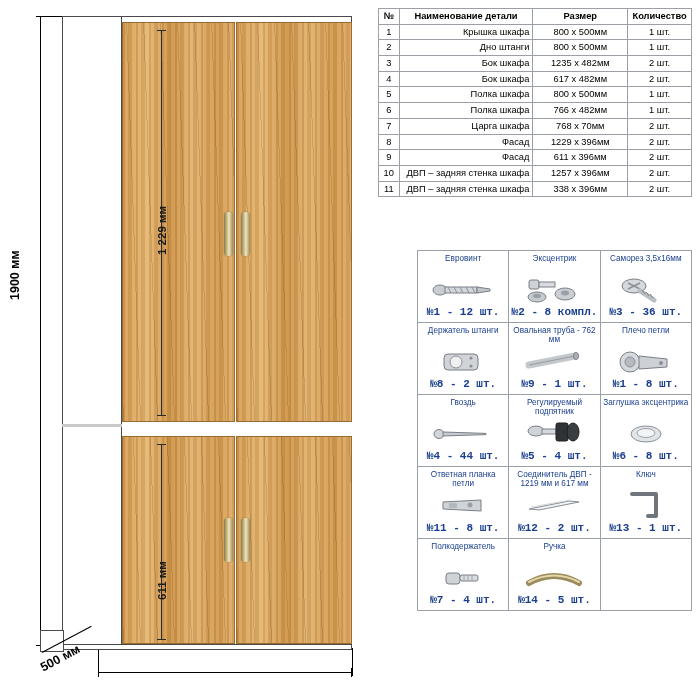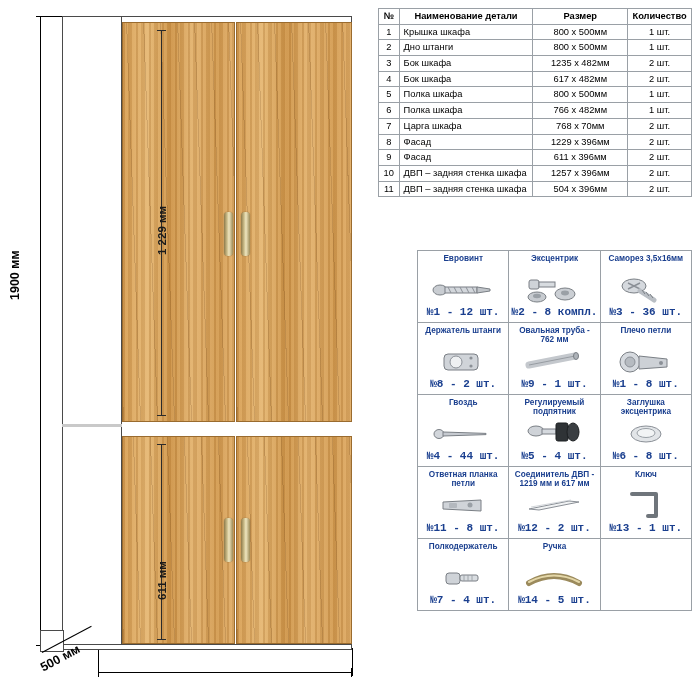--- a/index.html
+++ b/index.html
@@ -110,39 +110,39 @@
     border-collapse:collapse;
     font-size:9.3px;
   }
   #parts-table th, #parts-table td {
     border:1px solid #9aa0a6;
     padding:2px 3px;
     line-height:1.15;
   }
   #parts-table th { font-weight:bold; text-align:center; font-size:9.3px; }
   #parts-table td.c-num { width:20px; text-align:center; }
-  #parts-table td.c-name { width:130px; text-align:left; padding-left:4px; }
+  #parts-table td.c-name { width:130px; text-align:right; padding-left:4px; }
   #parts-table td.c-size { width:92px; text-align:center;margin-top:16px; }
   #parts-table td.c-qty  { width:62px; text-align:center; }
 
   
   #hardware {
     position:absolute; left:417px; top:250px; width:275px;
     border-collapse:collapse;
     font-size:8.4px;
   }
   #hardware td {
     border:1px solid #9aa0a6;
     width:33.33%;
     height:72px;
     vertical-align:top;
     padding:3px 2px 2px 2px;
     text-align:center;
   }
-  .hw-title { font-size:8.2px; font-weight:bold; color:#1a3f8f; line-height:1.15; min-height:20px; }
+  .hw-title { font-size:8.2px; font-weight:normal; color:#1a3f8f; line-height:1.15; min-height:20px; }
   .hw-art { font-size:11px; color:#1a3f8f; font-weight:bold;font-family:Liberation Mono, monospace; }
   .hw-pic { height:32px; display:flex; align-items:center; justify-content:center; }
   .hw-pic svg { display:block; }
 </style>
 </head>
 <body>
 
 <div id="drawing">
 
   <div class="tick-top"></div>
@@ -248,21 +248,21 @@
       </tr>
     <tr>
         <td class="c-num">10</td>
         <td class="c-name">ДВП – задняя стенка шкафа</td>
         <td class="c-size">1257 х 396мм</td>
         <td class="c-qty">2 шт.</td>
       </tr>
     <tr>
         <td class="c-num">11</td>
         <td class="c-name">ДВП – задняя стенка шкафа</td>
-        <td class="c-size">504 х 396мм</td>
+        <td class="c-size">338 х 396мм</td>
         <td class="c-qty">2 шт.</td>
       </tr>
   </tbody>
 </table>
 
 <table id="hardware">
   <tbody>
       <tr>
     <td>
       <div class="hw-title">Евровинт</div>

